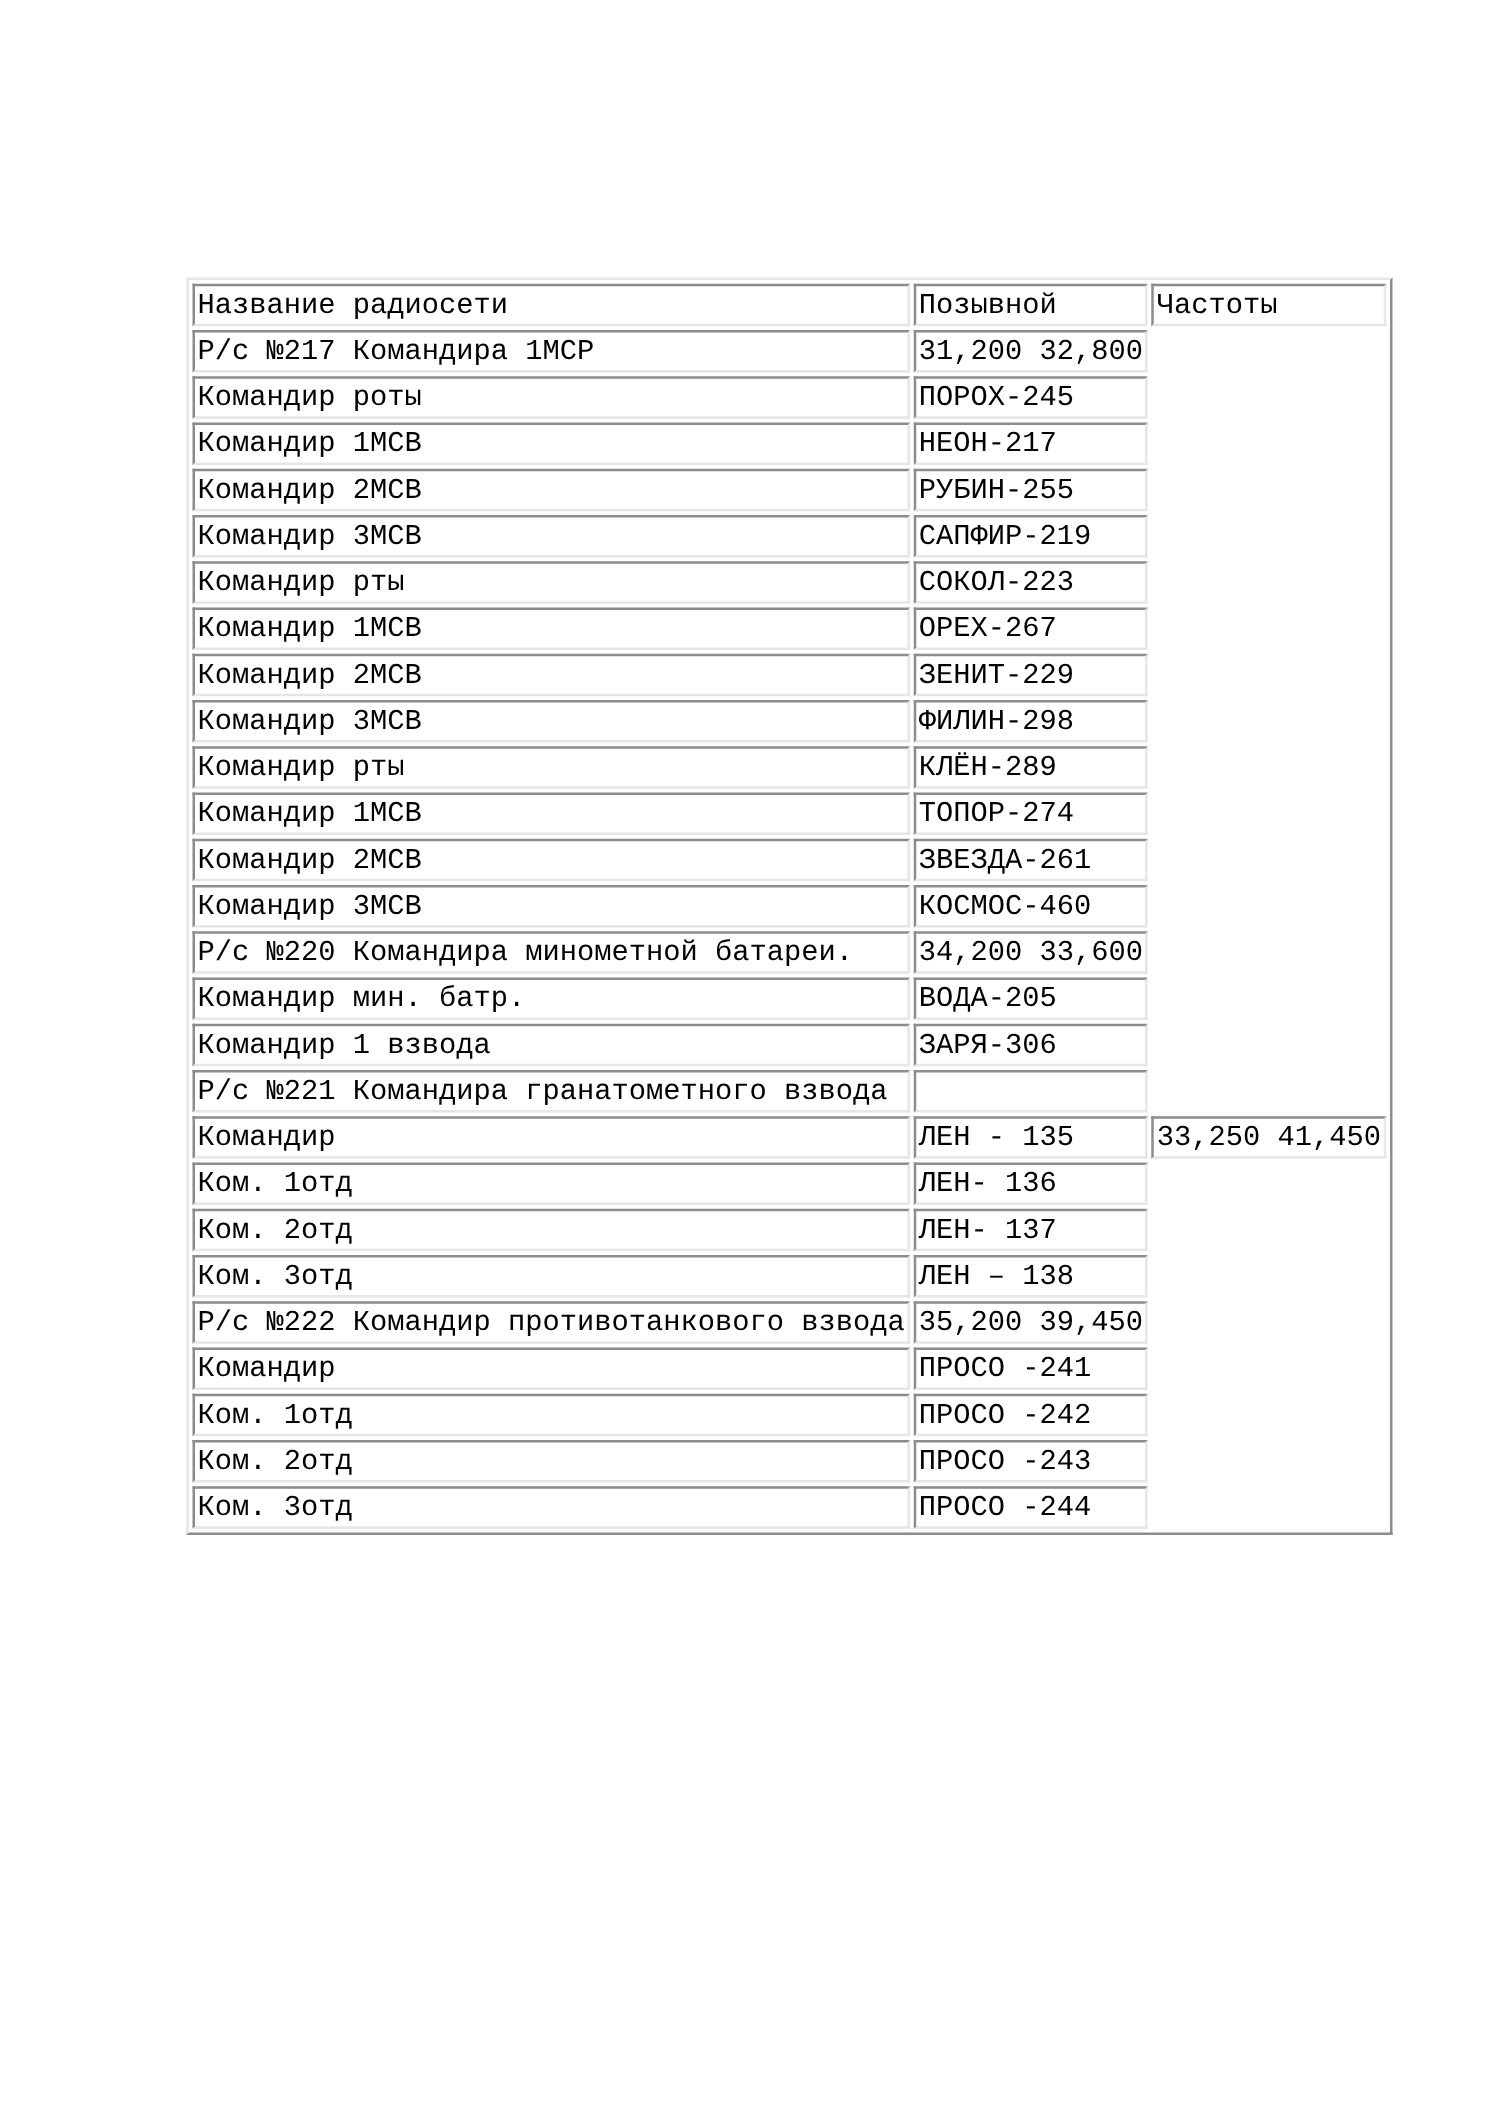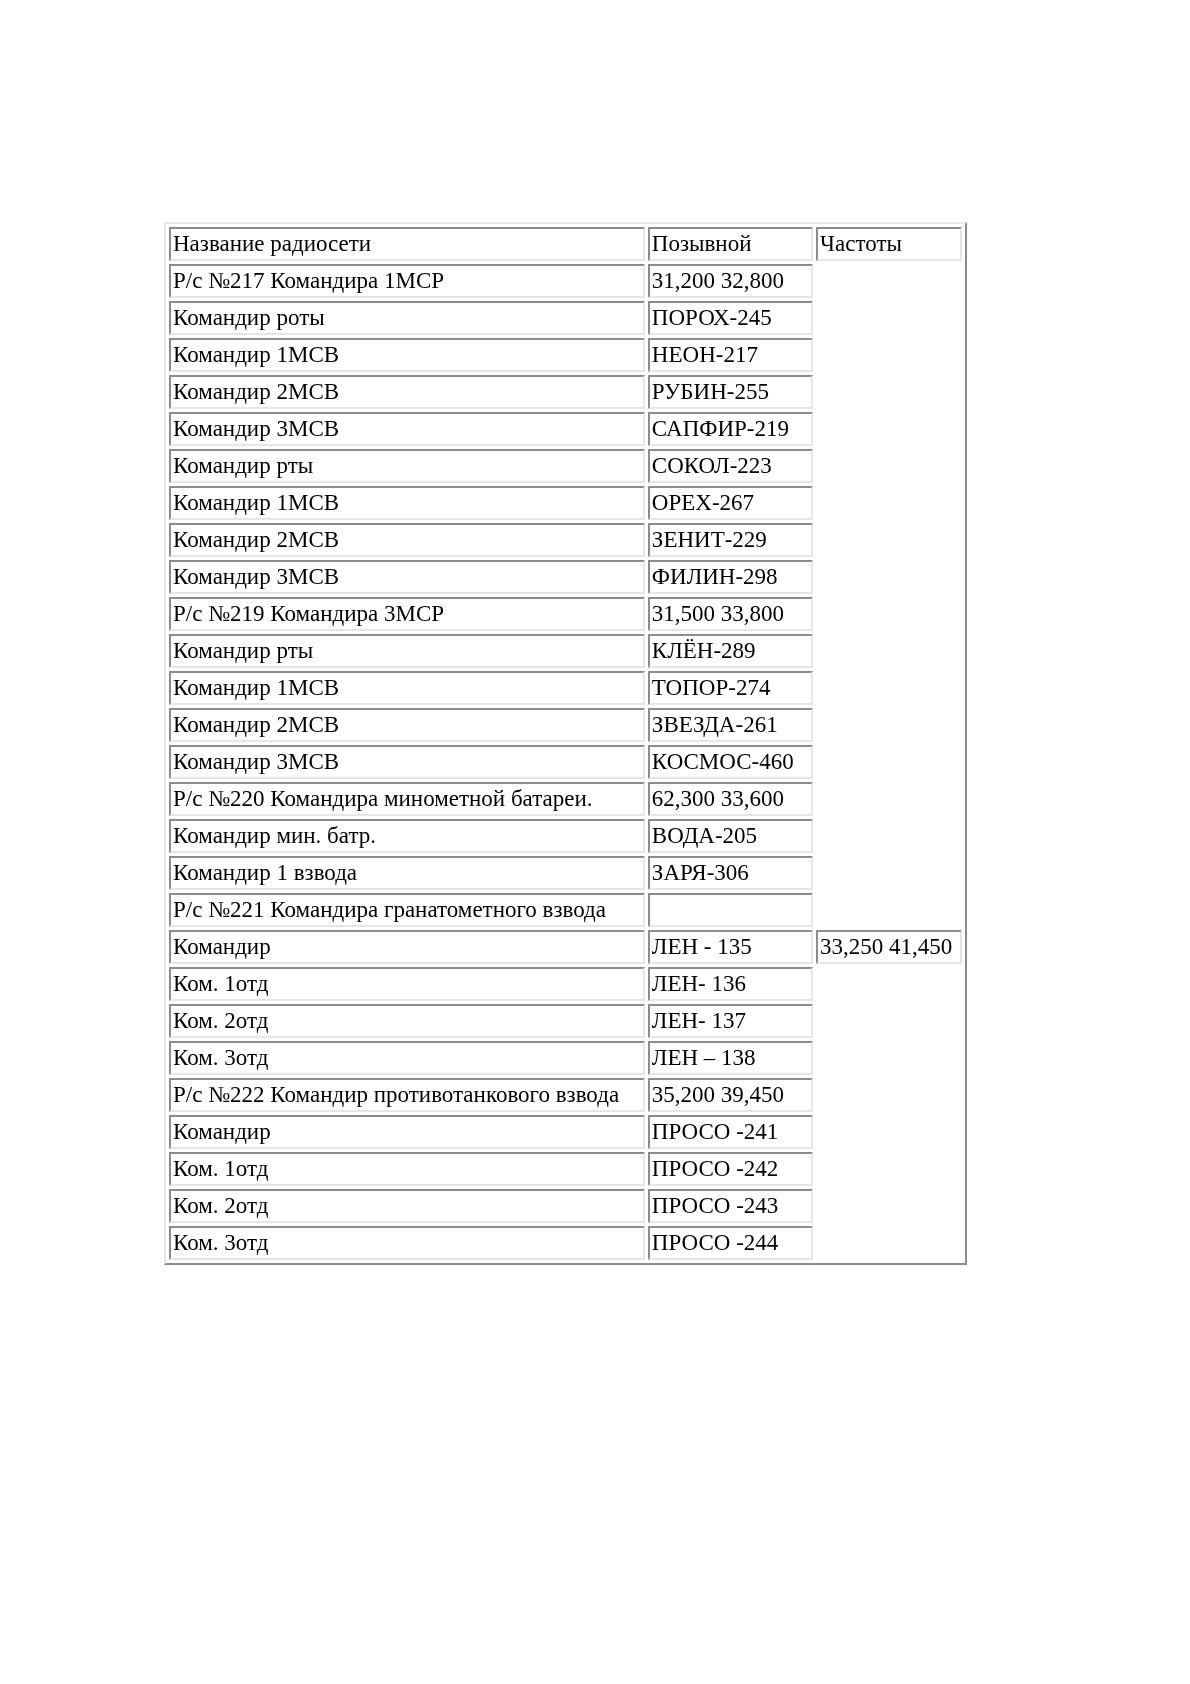--- a/index.html
+++ b/index.html
@@ -8,28 +8,28 @@
       background: #ffffff;
     }
     body {
       width: 1190px;
       height: 1684px;
       position: relative;
       overflow: hidden;
     }
     .page-table {
       position: absolute;
-      left: 164px;
+      left: 149px;
       top: 222px;
       width: 803px;
       border-collapse: separate;
       border-spacing: 3px;
       border: 2px solid;
       border-color: #e6e6e6 #8c8c8c #8c8c8c #e6e6e6;
-      font-family: Liberation Serif, serif;
+      font-family: Liberation Mono, monospace;
       font-size: 23px;
       color: #000;
     }
     .page-table td {
       border: 2px solid;
       border-color: #8c8c8c #e6e6e6 #e6e6e6 #8c8c8c;
       padding: 0 2px;
       height: 30px;
       line-height: 30px;
       white-space: nowrap;
@@ -93,25 +93,20 @@
         <td class="col-name">Командир 2МСВ</td>
         <td class="col-callsign">ЗЕНИТ-229</td>
         <td class="col-freq empty-cell"></td>
       </tr>
       <tr>
         <td class="col-name">Командир 3МСВ</td>
         <td class="col-callsign">ФИЛИН-298</td>
         <td class="col-freq empty-cell"></td>
       </tr>
       <tr>
-        <td class="col-name">Р/с №219 Командира 3МСР</td>
-        <td class="col-callsign">31,500   33,800</td>
-        <td class="col-freq empty-cell"></td>
-      </tr>
-      <tr>
         <td class="col-name">Командир рты</td>
         <td class="col-callsign">КЛЁН-289</td>
         <td class="col-freq empty-cell"></td>
       </tr>
       <tr>
         <td class="col-name">Командир 1МСВ</td>
         <td class="col-callsign">ТОПОР-274</td>
         <td class="col-freq empty-cell"></td>
       </tr>
       <tr>
@@ -119,21 +114,21 @@
         <td class="col-callsign">ЗВЕЗДА-261</td>
         <td class="col-freq empty-cell"></td>
       </tr>
       <tr>
         <td class="col-name">Командир 3МСВ</td>
         <td class="col-callsign">КОСМОС-460</td>
         <td class="col-freq empty-cell"></td>
       </tr>
       <tr>
         <td class="col-name">Р/с №220 Командира минометной батареи.</td>
-        <td class="col-callsign">62,300   33,600</td>
+        <td class="col-callsign">34,200   33,600</td>
         <td class="col-freq empty-cell"></td>
       </tr>
       <tr>
         <td class="col-name">Командир мин. батр.</td>
         <td class="col-callsign">ВОДА-205</td>
         <td class="col-freq empty-cell"></td>
       </tr>
       <tr>
         <td class="col-name">Командир 1 взвода</td>
         <td class="col-callsign">ЗАРЯ-306</td>

